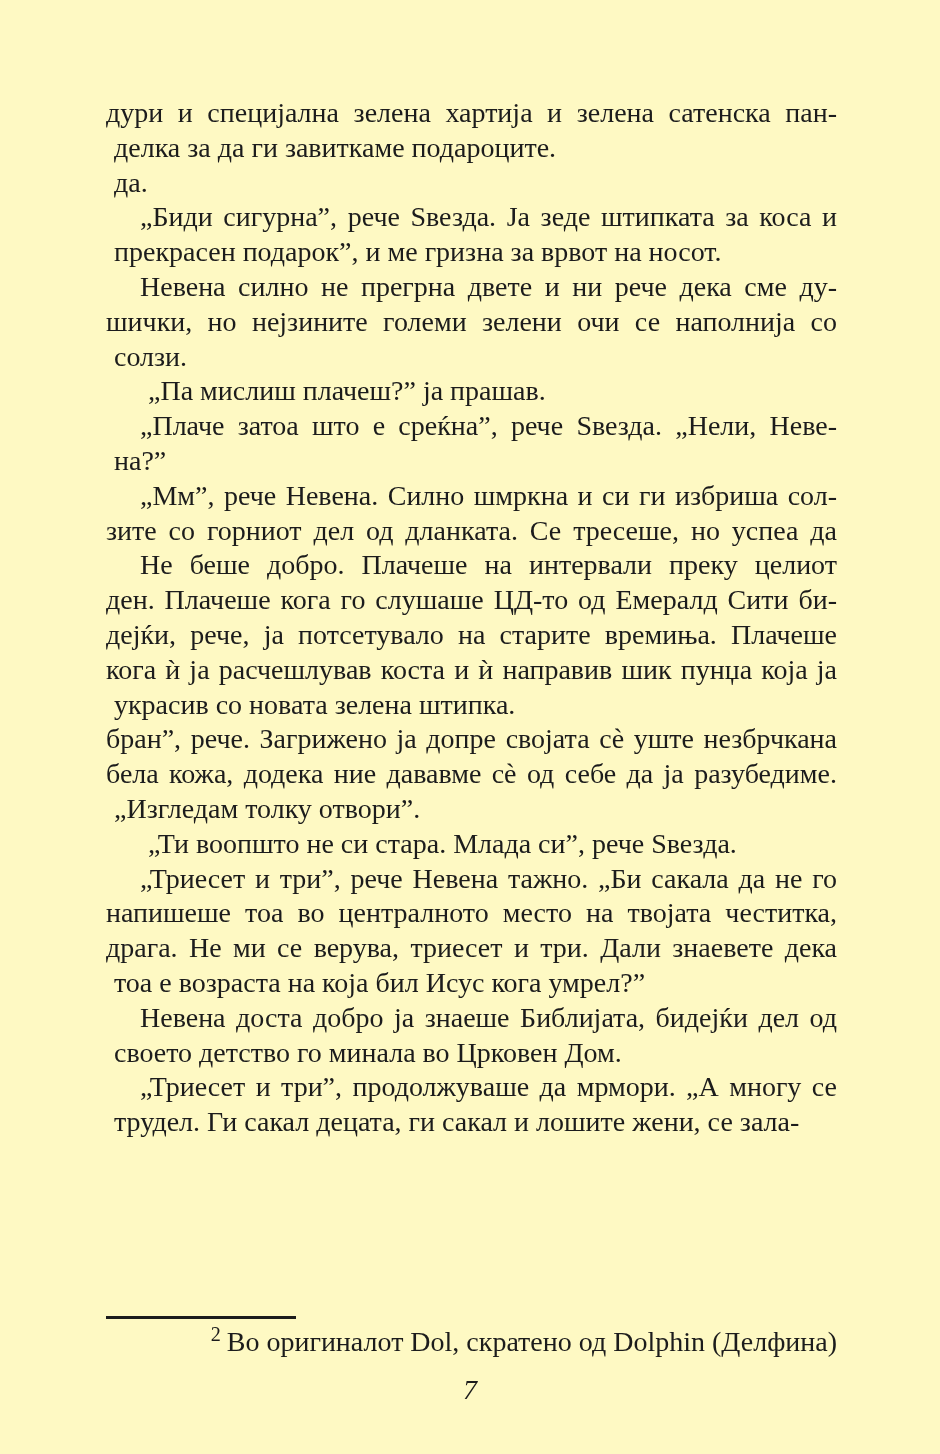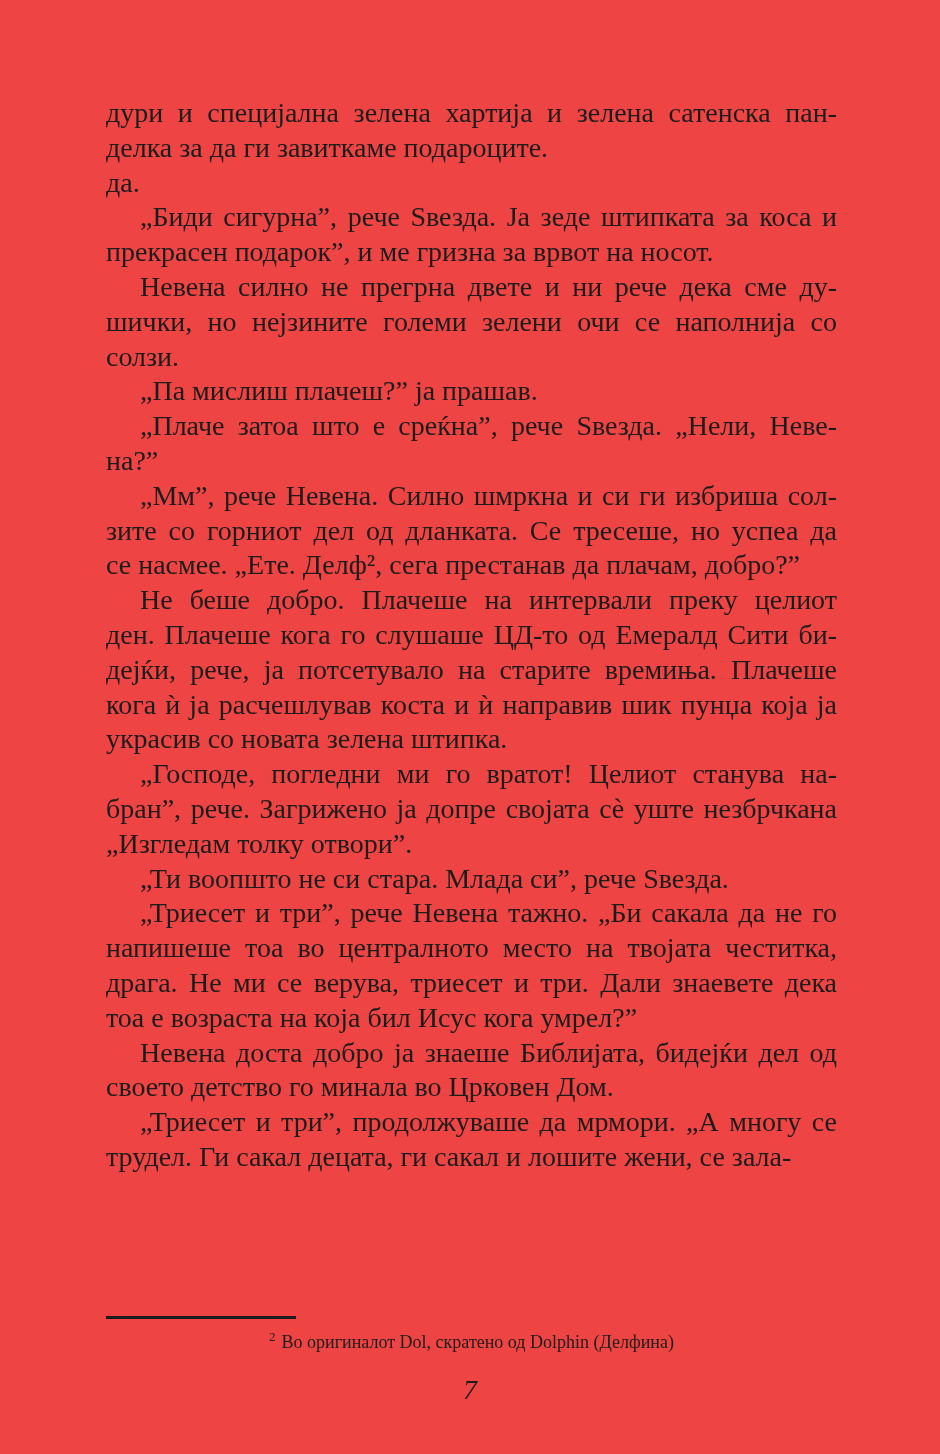--- a/index.html
+++ b/index.html
@@ -5,21 +5,21 @@
   html, body {
     margin: 0;
     padding: 0;
     background: #e8e8e8;
   }
   .page {
     position: relative;
     width: 940px;
     height: 1454px;
     margin: 0 auto;
-    background: #ef4444;
+    background: #fef9c3;
     font-family: "Liberation Serif", "DejaVu Serif", serif;
     color: #1c1c1c;
     overflow: hidden;
   }
   .text-block {
     position: absolute;
     left: 106px;
     top: 96px;
     width: 731px;
     font-size: 28px;
@@ -29,38 +29,39 @@
   .line {
     text-align: justify;
     text-align-last: justify;
     text-justify: inter-word;
     height: 34.8px;
     white-space: normal;
   }
   .line.last {
     text-align: left;
     text-align-last: left;
+    margin-left: 8px;
   }
   .line.indent { text-indent: 34px; }
   .footnote-area {
     position: absolute;
     left: 106px;
     top: 1316px;
     width: 731px;
   }
   .footnote-rule {
     width: 190px;
     height: 3px;
     background: #1c1c1c;
   }
   .footnote {
     margin-top: 8px;
-    font-size: 18px;
+    font-size: 28px;
     line-height: 30px;
-    text-align: center;
+    text-align: right;
   }
   .footnote sup {
     font-size: 72%;
     vertical-align: super;
     line-height: 0;
     margin-right: 6px;
   }
   .page-number {
     position: absolute;
     top: 1374px;
@@ -96,32 +97,31 @@
       <div class="paragraph">
         <div class="line last indent">„Па мислиш плачеш?” ја прашав.</div>
       </div>
       <div class="paragraph">
         <div class="line indent">„Плаче затоа што е среќна”, рече Ѕвезда. „Нели, Неве-</div>
         <div class="line last">на?”</div>
       </div>
       <div class="paragraph">
         <div class="line indent">„Мм”, рече Невена. Силно шмркна и си ги избриша сол-</div>
         <div class="line">зите со горниот дел од дланката. Се тресеше, но успеа да</div>
-        <div class="line last">се насмее. „Ете. Делф², сега престанав да плачам, добро?”</div>
       </div>
       <div class="paragraph">
         <div class="line indent">Не беше добро. Плачеше на интервали преку целиот</div>
         <div class="line">ден. Плачеше кога го слушаше ЦД-то од Емералд Сити би-</div>
         <div class="line">дејќи, рече, ја потсетувало на старите времиња. Плачеше</div>
         <div class="line">кога ѝ ја расчешлував коста и ѝ направив шик пунџа која ја</div>
         <div class="line last">украсив со новата зелена штипка.</div>
       </div>
       <div class="paragraph">
-        <div class="line indent">„Господе, погледни ми го вратот! Целиот станува на-</div>
         <div class="line">бран”, рече. Загрижено ја допре својата сѐ уште незбрчкана</div>
+        <div class="line">бела кожа, додека ние дававме сѐ од себе да ја разубедиме.</div>
         <div class="line last">„Изгледам толку отвори”.</div>
       </div>
       <div class="paragraph">
         <div class="line last indent">„Ти воопшто не си стара. Млада си”, рече Ѕвезда.</div>
       </div>
       <div class="paragraph">
         <div class="line indent">„Триесет и три”, рече Невена тажно. „Би сакала да не го</div>
         <div class="line">напишеше тоа во централното место на твојата честитка,</div>
         <div class="line">драга. Не ми се верува, триесет и три. Дали знаевете дека</div>
         <div class="line last">тоа е возраста на која бил Исус кога умрел?”</div>

